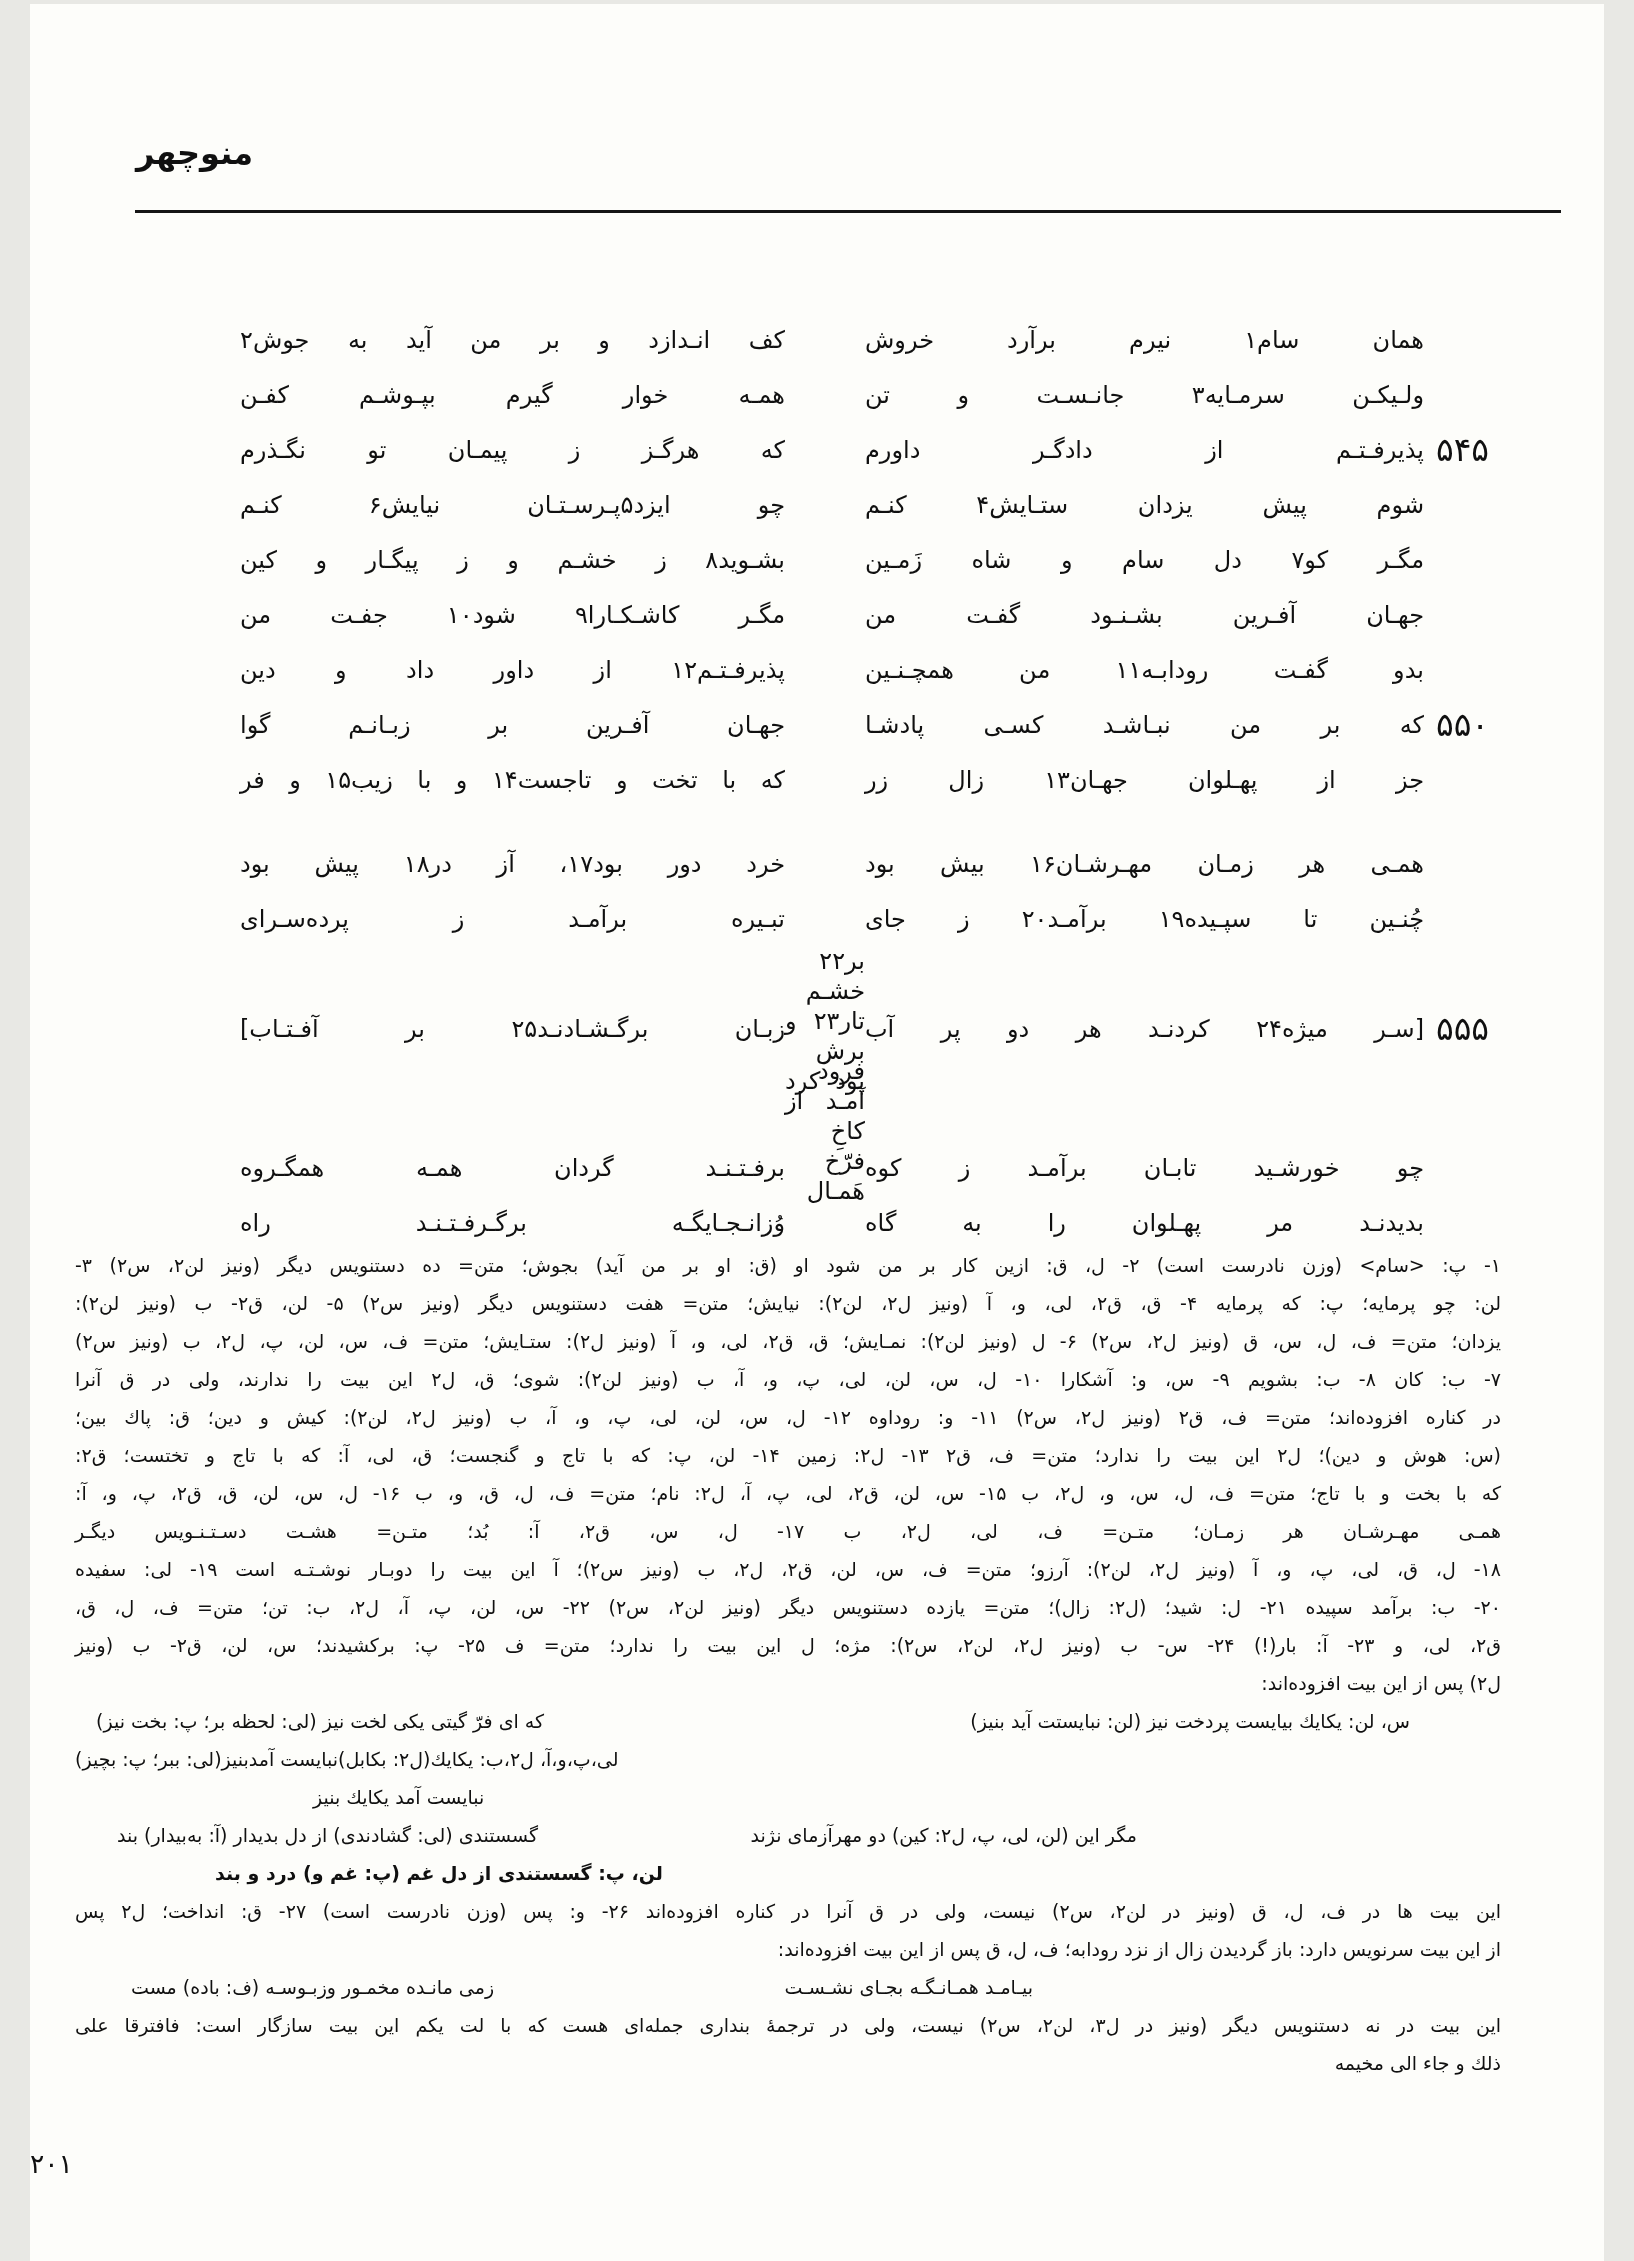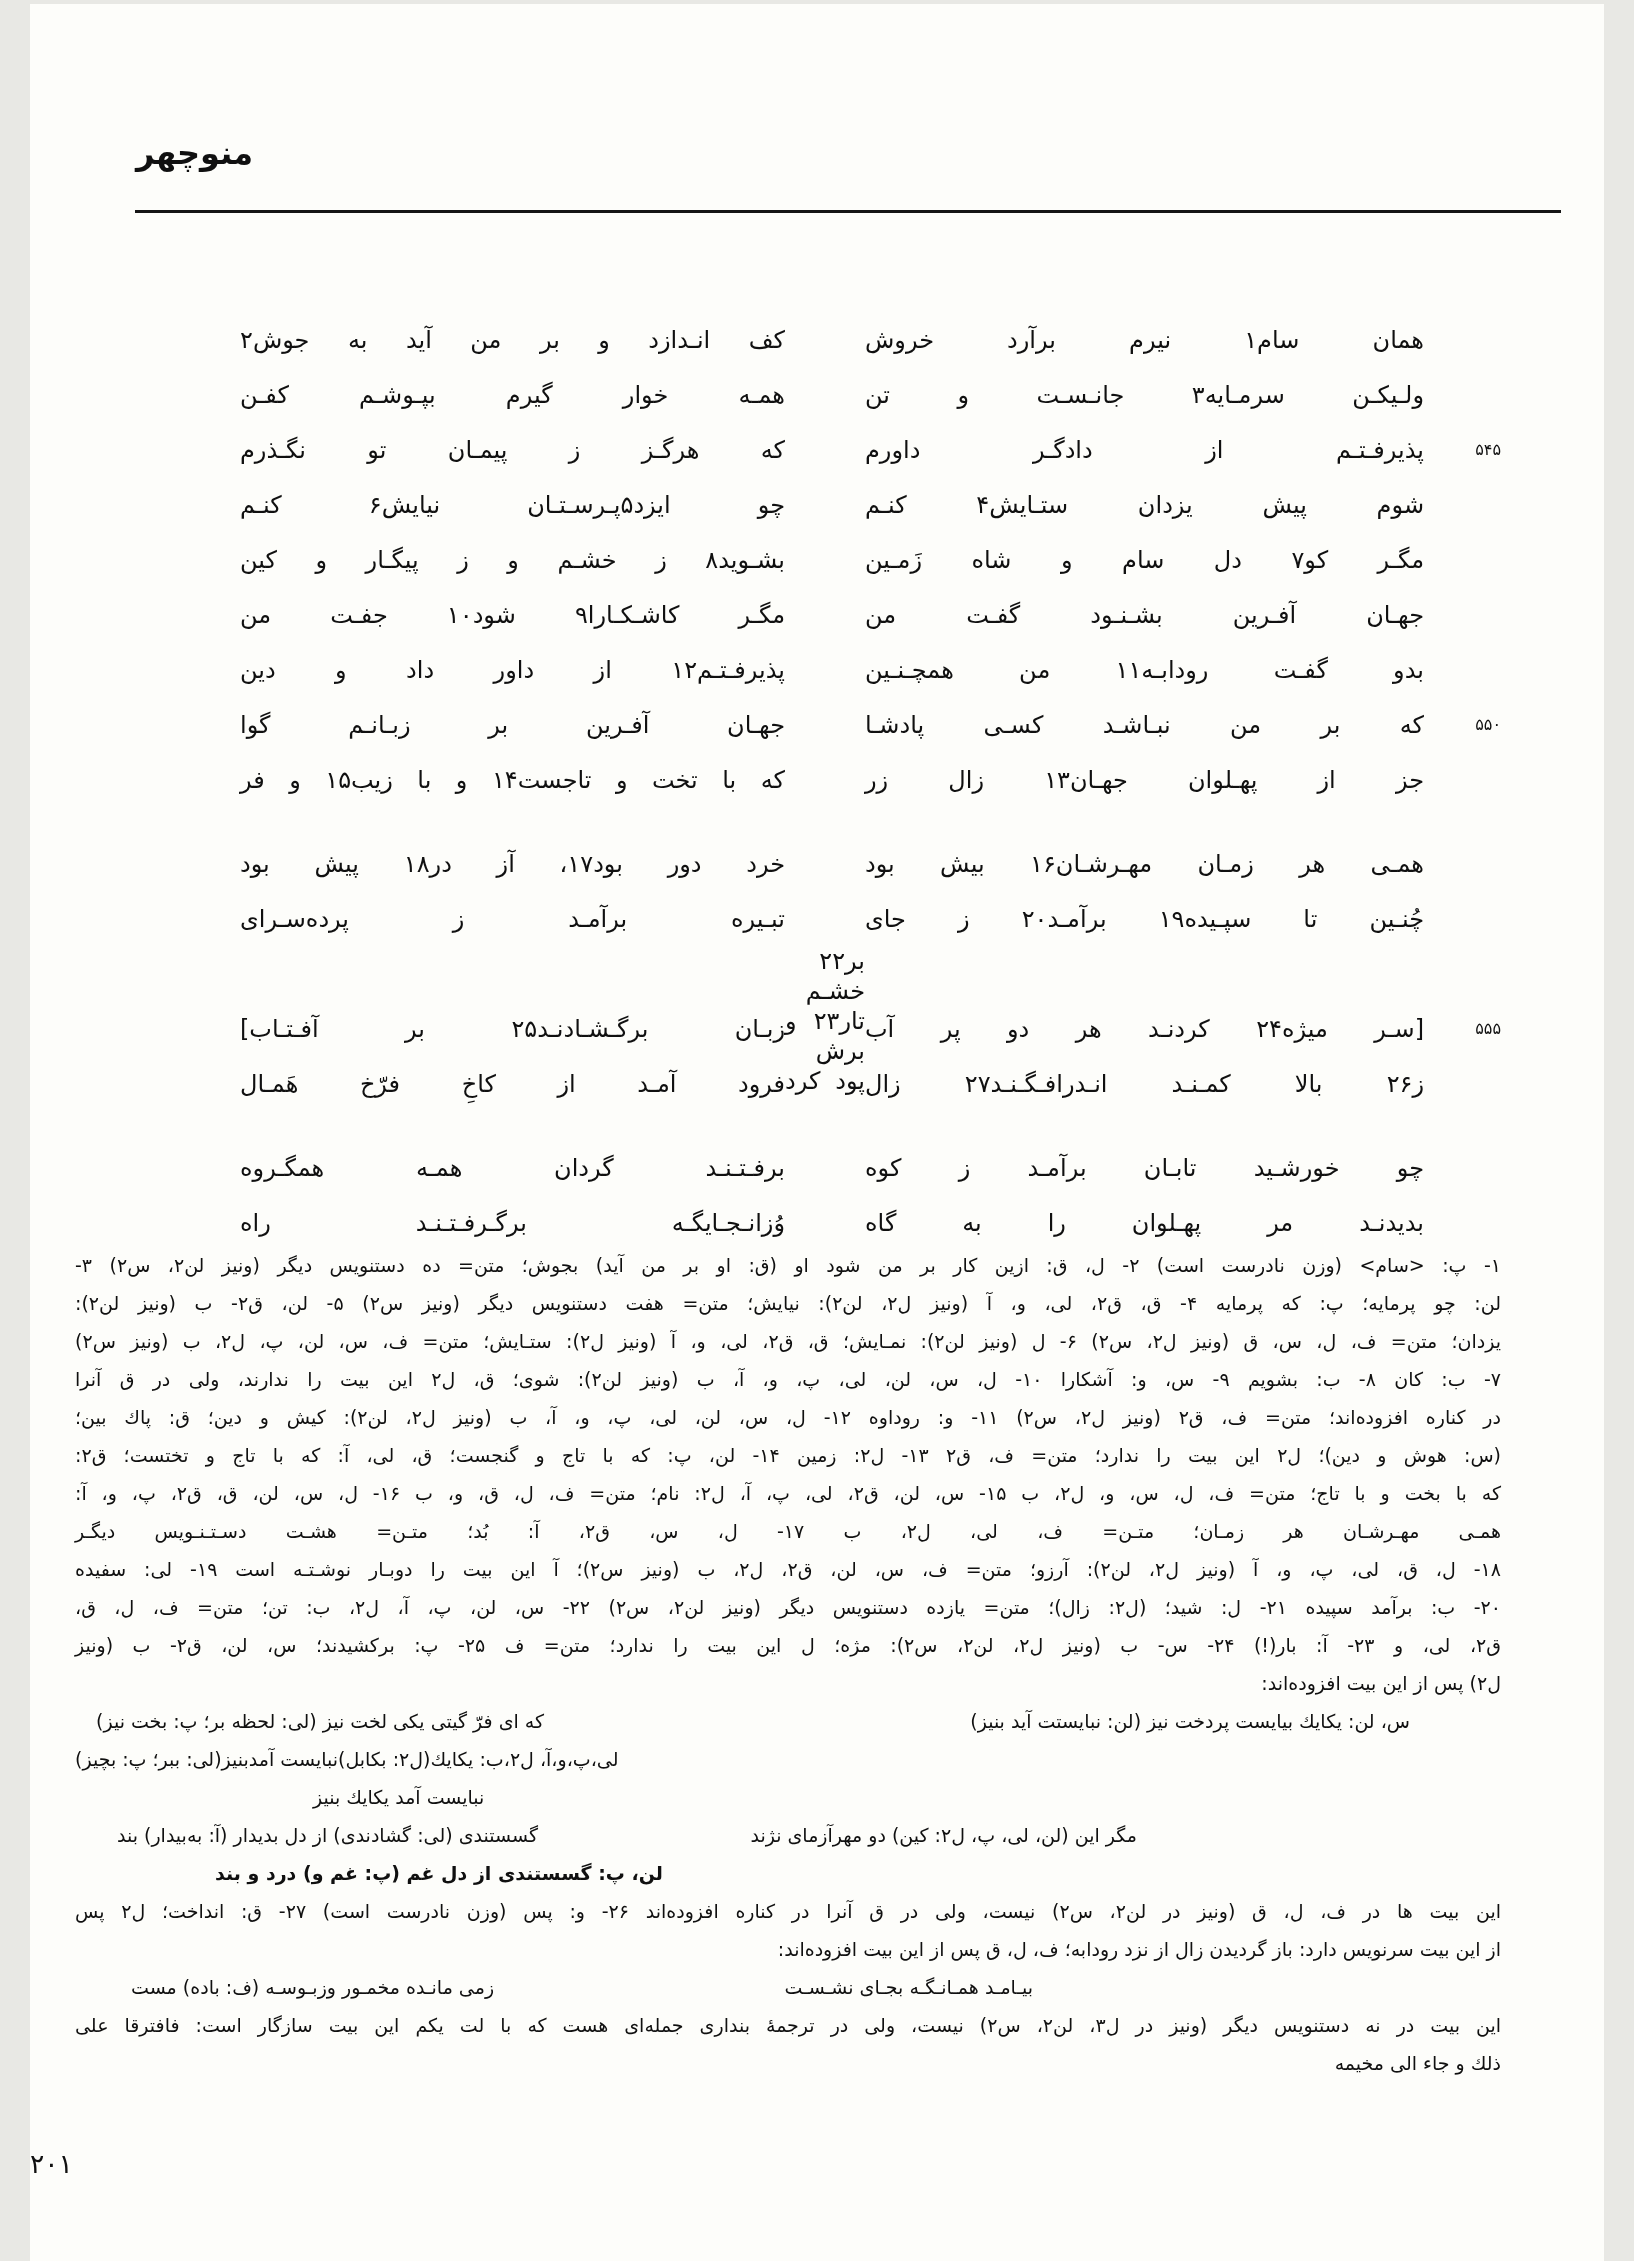--- a/index.html
+++ b/index.html
@@ -26,21 +26,21 @@
   }
   .poem-block{margin-bottom:29px;}
   .couplet{
     display:grid;
     grid-template-columns:77px 559px 80px 545px;
     direction:rtl;
     align-items:center;
     height:55px;
   }
   .vnum{
-    font-size:16px;direction:rtl;
+    font-size:33px;text-align:center;direction:rtl;
   }
   .mesra{
     font-size:24px;
     direction:rtl;
     text-align:justify;
     text-align-last:justify;
     text-justify:inter-word;
     white-space:normal;
     line-height:1.25;
   }
@@ -158,21 +158,20 @@
         <div class="mesra">بر۲۲ خشـم تار۲۳ و برش پود کرد</div>
       </div>
       <div class="couplet">
         <div class="vnum">۵۵۵</div>
         <div class="mesra">[سـر میژه۲۴ کردنـد هر دو پر آب</div>
           <div></div>
         <div class="mesra">زبـان برگـشـادنـد۲۵ بر آفـتـاب]</div>
       </div>
       <div class="couplet">
         <div class="vnum"></div>
-        <div class="mesra">ز۲۶ بالا کمـنـد انـدرافـگـنـد۲۷ زال</div>
           <div></div>
         <div class="mesra">فرود آمـد از کاخِ فرّخ هَمـال</div>
       </div>
     </div>
 
     <div class="poem-block">
       <div class="couplet">
         <div class="vnum"></div>
         <div class="mesra">چو خورشـید تابـان برآمـد ز کوه</div>
           <div></div>

